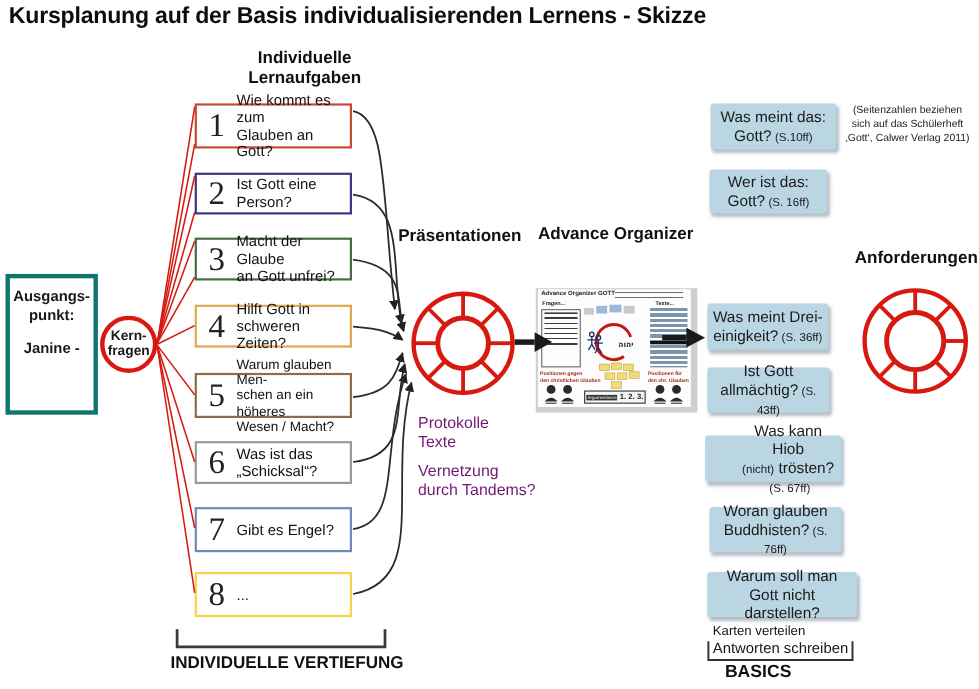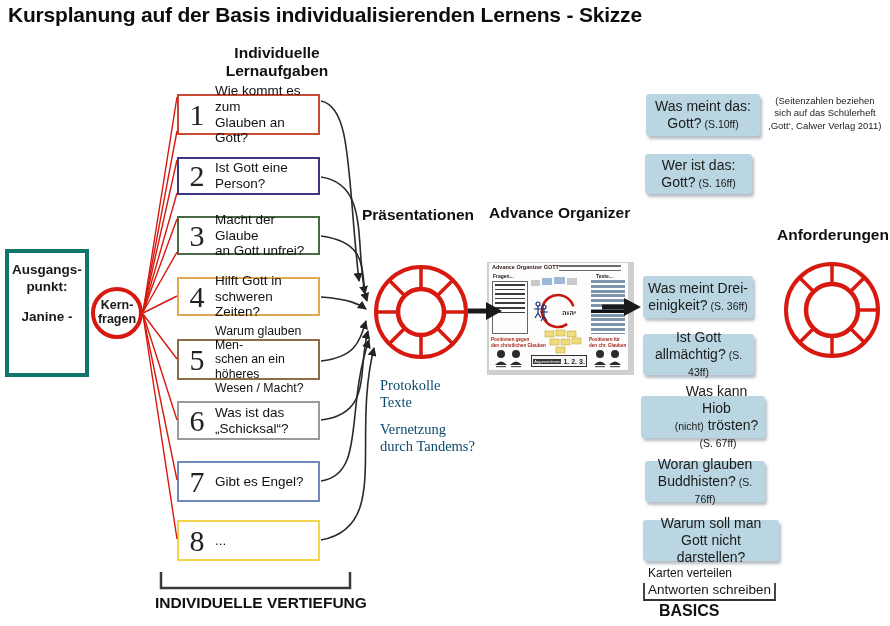--- a/index.html
+++ b/index.html
@@ -22,21 +22,21 @@
         display:flex;align-items:center;z-index:2;position:absolute;}
   .num{font-family:"Liberation Serif",serif;font-size:30px;line-height:1;width:36px;text-align:center;color:#222;flex:none;}
   .ttext{font-size:13.5px;line-height:1.16;color:#111;}
   .ttext.small-t{font-size:12.3px;}
   
   .bbox{position:absolute;background:#bad6e2;border-radius:3px;box-shadow:2px 3px 3px rgba(110,125,140,.5);
         display:flex;align-items:center;justify-content:center;text-align:center;z-index:2;
         font-size:14px;color:#1b1b1b;line-height:1.2;box-sizing:border-box;padding:2px 3px;}
   .bref{font-size:10.5px;margin-left:3px;}
   
-  .midtext{font-size:14.5px;line-height:1.18;color:#0c4a6e;font-family:Liberation Serif, serif;}
+  .midtext{font-size:14.5px;line-height:1.18;color:#701a75;}
   #note{left:760px;top:95px;width:130px;font-size:9.5px;line-height:1.3;color:#222;text-align:center;}
   #footer-left{left:155px;top:594px;font-size:15.5px;font-weight:bold;color:#111;}
   #karten{left:648px;top:566px;font-size:12px;line-height:1.2;color:#161616;}
   #antworten{left:648px;top:582px;font-size:13.5px;color:#161616;}
   #basics-label{left:659px;top:602px;font-size:16px;font-weight:bold;color:#111;}
   
   #ao-outer{left:487px;top:262px;width:147px;height:113px;background:#cfcfcf;z-index:2;}
   #ao-poster{position:absolute;left:2px;top:1px;width:139px;height:107px;background:#fdfdfd;overflow:hidden;}
   #ao-poster .t{position:absolute;}
   .ao-lines{background:repeating-linear-gradient(#3c3c3c 0 1.6px,transparent 1.6px 4.6px);}

